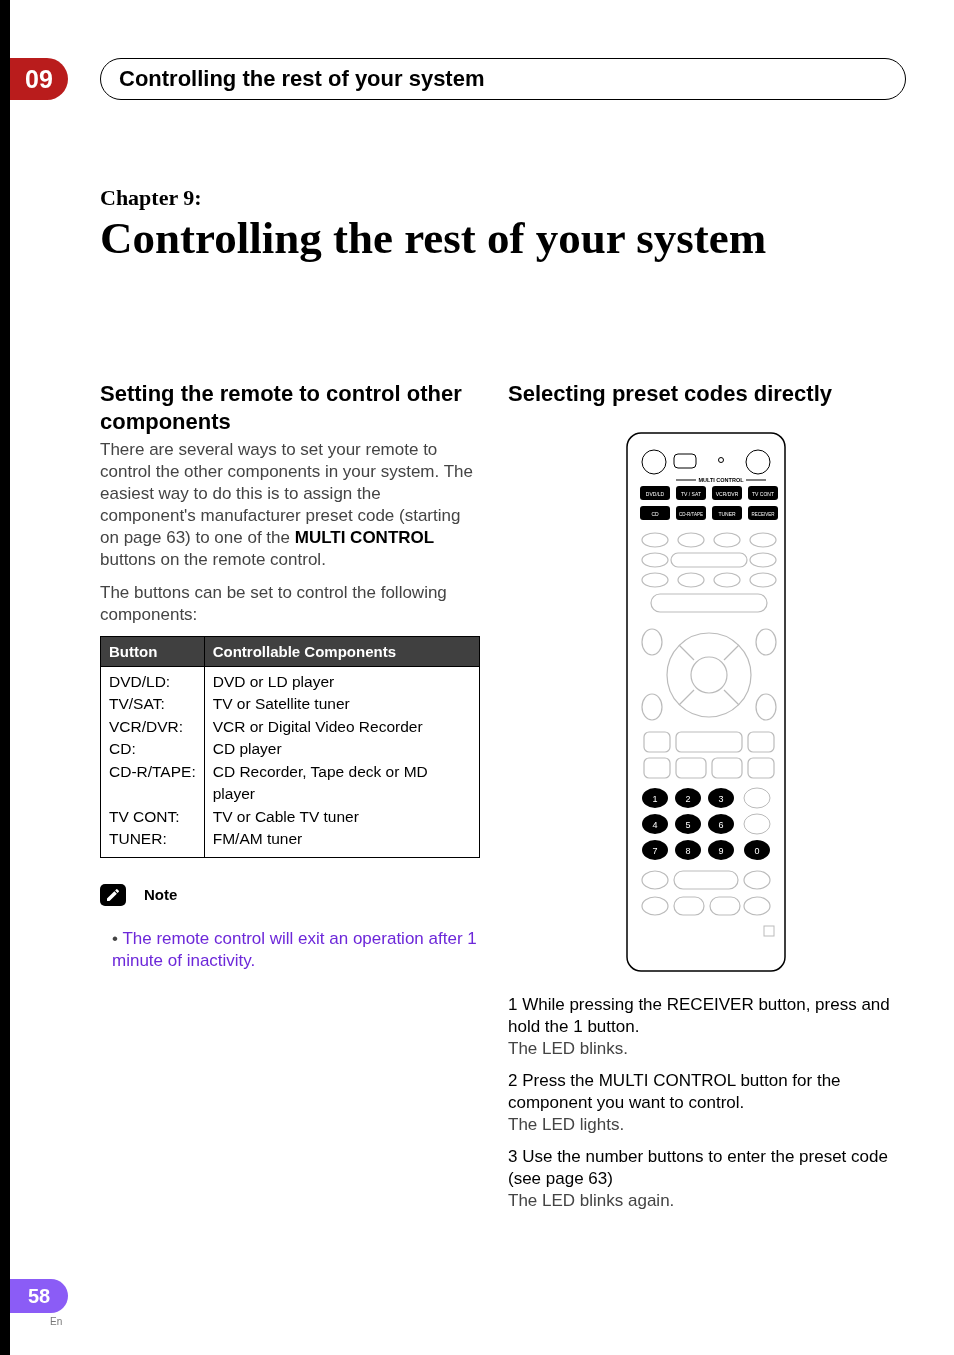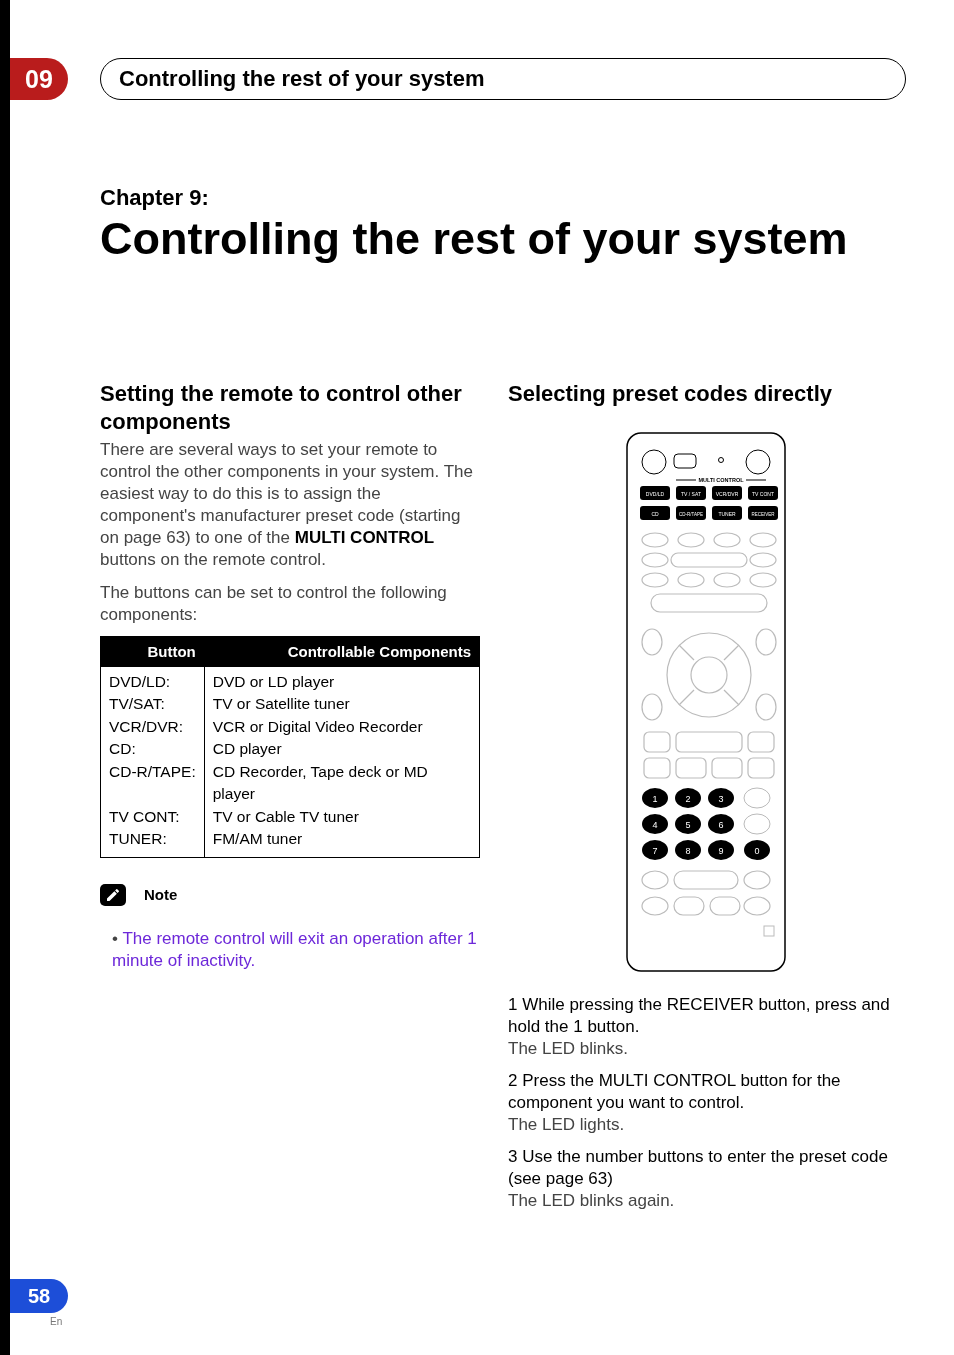--- a/index.html
+++ b/index.html
@@ -63,20 +63,21 @@
     font-weight: 900;
     font-size: 22px;
   }
 
   
   .title-block {
     position: absolute;
     left: 100px;
     top: 185px;
     right: 48px;
+    font-family: Liberation Serif, serif;
   }
   .chapter-label {
     font-weight: 900;
     font-size: 22px;
     margin-bottom: 2px;
   }
   .big-title {
     font-weight: 900;
     font-size: 45px;
     line-height: 1.15;
@@ -113,25 +114,25 @@
     color: #000;
   }
 
   
   table.comp-table {
     border-collapse: collapse;
     width: 100%;
     margin-top: 6px;
   }
   table.comp-table th {
-    background: #000000;
+    background: #404040;
     color: #fff;
     font-weight: 900;
     font-size: 15px;
-    text-align: right;
+    text-align: left;
     padding: 6px 8px;
     border: 1.5px solid #000;
   }
   table.comp-table td {
     border-left: 1.5px solid #000;
     border-right: 1.5px solid #000;
     border-bottom: 1.5px solid #000;
     font-size: 15.5px;
     padding: 4px 8px 6px 8px;
     vertical-align: top;
@@ -189,21 +190,21 @@
   .step .lead { font-weight: 400; }
   .step .sub  { color: #444; }
 
   
   .pagenum-tab {
     position: absolute;
     left: 10px;
     bottom: 42px;
     height: 34px;
     width: 58px;
-    background: #1d4ed8;
+    background: #8b5cf6;
     color: #fff;
     font-weight: 900;
     font-size: 20px;
     display: flex;
     align-items: center;
     justify-content: center;
     border-top-right-radius: 17px;
     border-bottom-right-radius: 17px;
   }
   .lang-code {

